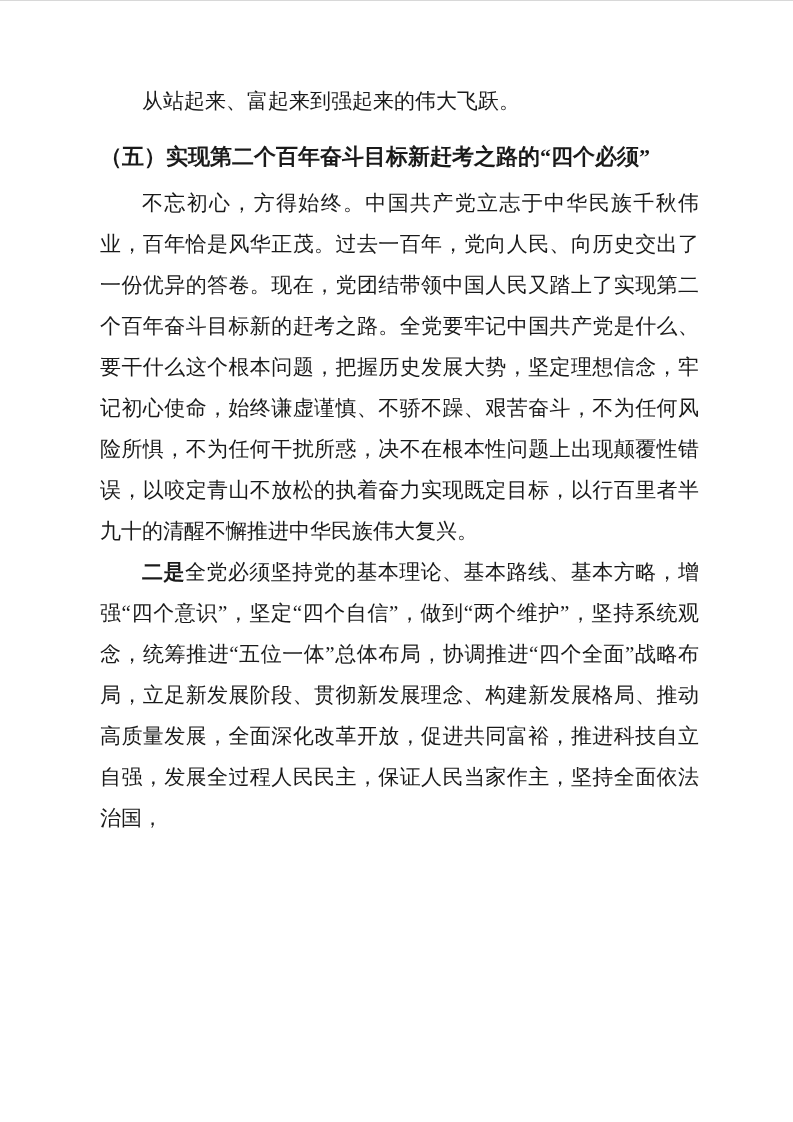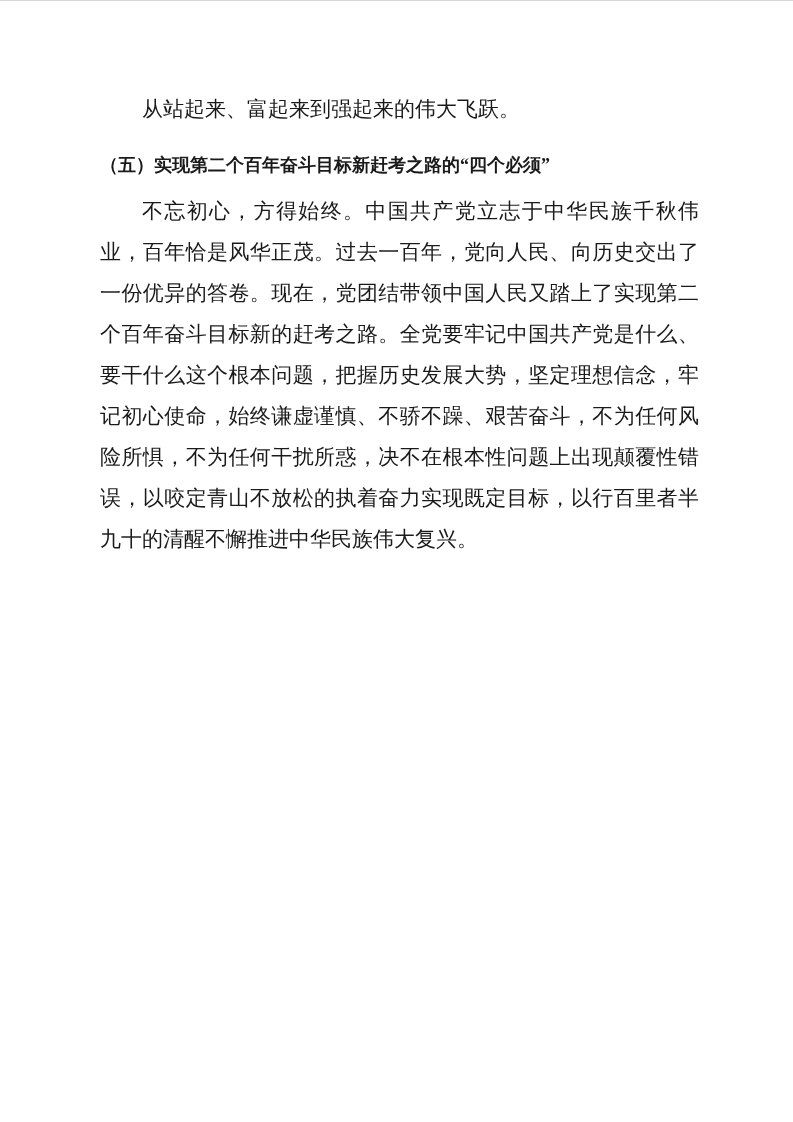--- a/index.html
+++ b/index.html
@@ -12,36 +12,36 @@
     height: 1122px;
     position: relative;
     overflow: hidden;
     font-family: "Liberation Serif", "DejaVu Serif", serif;
     border-top: 1px solid #d8d8d8;
     box-sizing: border-box;
   }
   .page {
     position: absolute;
     left: 100px;
-    top: 88px;
+    top: 80px;
     width: 599px;
     color: #1a1a1a;
   }
   p.body {
     margin: 0;
     font-size: 21px;
     line-height: 41px;
     text-align: justify;
     text-indent: 2em;
     letter-spacing: 0px;
     word-break: break-all;
   }
   h2.heading {
     margin: 13px 0 4px 0;
-    font-size: 18px;
+    font-size: 22px;
     line-height: 44px;
     font-weight: bold;
     text-align: left;
     text-indent: 0;
     word-break: break-all;
   }
   b.lead {
     font-weight: bold;
   }
 </style>
@@ -50,14 +50,15 @@
 
 <div class="page">
 
   <p class="body">从站起来、富起来到强起来的伟大飞跃。</p>
 
   <h2 class="heading">（五）实现第二个百年奋斗目标新赶考之路的“四个必须”</h2>
 
   <p class="body">不忘初心，方得始终。中国共产党立志于中华民族千秋伟业，百年恰是风华正茂。过去一百年，党向人民、向历史交出了一份优异的答卷。现在，党团结带领中国人民又踏上了实现第二个百年奋斗目标新的赶考之路。全党要牢记中国共产党是什么、要干什么这个根本问题，把握历史发展大势，坚定理想信念，牢记初心使命，始终谦虚谨慎、不骄不躁、艰苦奋斗，不为任何风险所惧，不为任何干扰所惑，决不在根本性问题上出现颠覆性错误，以咬定青山不放松的执着奋力实现既定目标，以行百里者半九十的清醒不懈推进中华民族伟大复兴。</p>
 
 
+  <p class="body"><b class="lead">二是</b><span>全党必须坚持党的基本理论、基本路线、基本方略，增强“四个意识”，坚定“四个自信”，做到“两个维护”，坚持系统观念，统筹推进“五位一体”总体布局，协调推进“四个全面”战略布局，立足新发展阶段、贯彻新发展理念、构建新发展格局、推动高质量发展，全面深化改革开放，促进共同富裕，推进科技自立自强，发展全过程人民民主，保证人民当家作主，坚持全面依法治国，</span></p>
 
 </div>
 
 </body></html>

